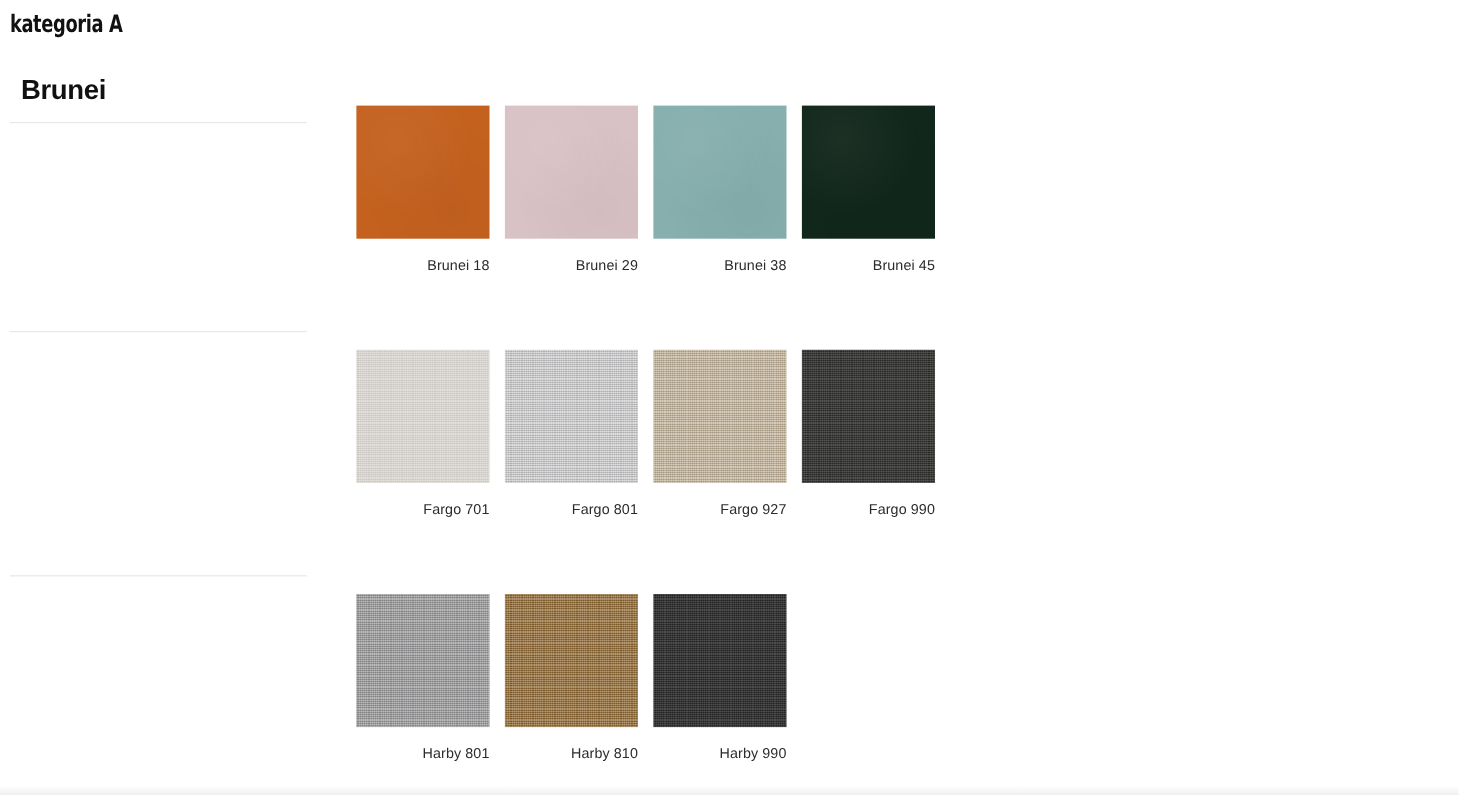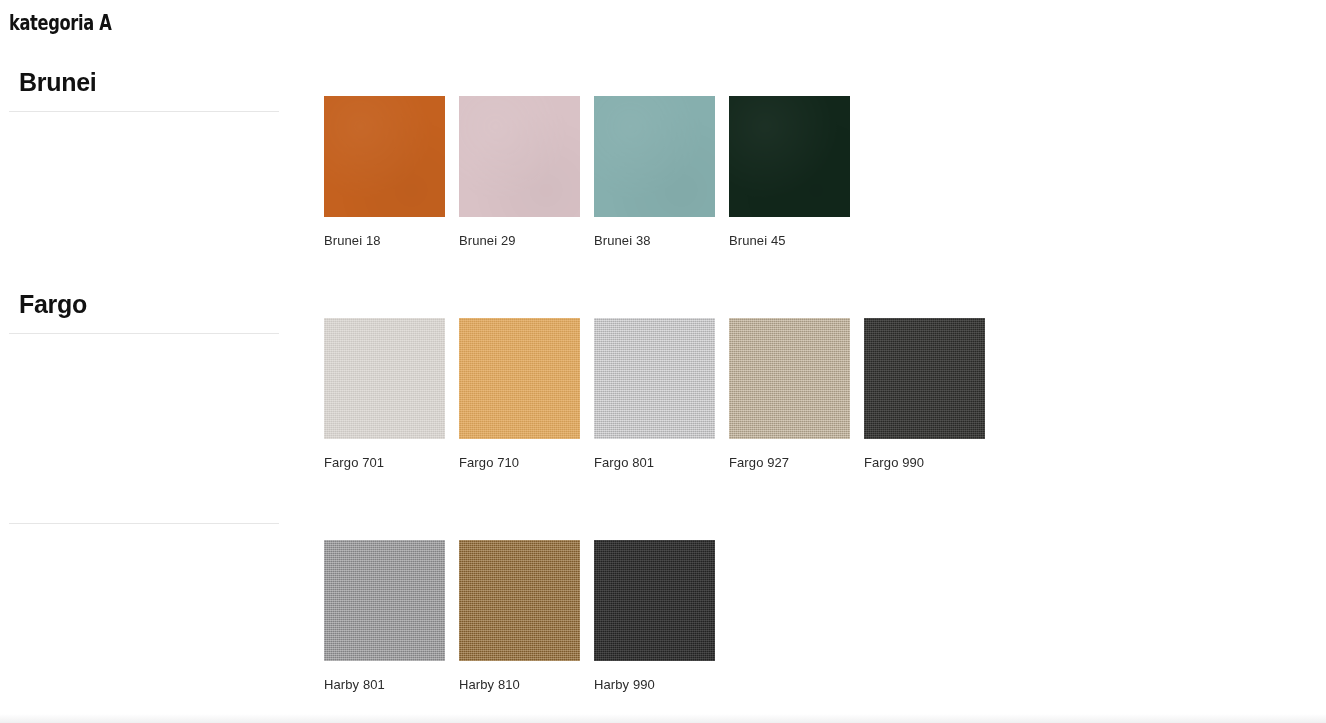--- a/index.html
+++ b/index.html
@@ -68,20 +68,21 @@
     background: #e6e6e6;
   }
 
   
   .swatch-row {
     position: absolute;
     left: 324px;
     top: 30px;
     display: flex;
     gap: 14px;
+    text-align: right;
   }
 
   .swatch-item {
     width: 121px;
   }
 
   .swatch-chip {
     width: 121px;
     height: 121px;
     position: relative;
@@ -171,31 +172,26 @@
       </div>
       <div class="swatch-item">
         <div class="swatch-chip tex-velvet" style="background-color: rgb(18, 39, 27);"></div>
         <div class="swatch-label">Brunei 45</div>
       </div>
     </div>
   </div>
 
   <div class="section section-fargo">
     <div class="section-heading">
-      <div class="section-heading-text">Fargo</div>
       <div class="section-rule" style="background-color: rgb(230, 230, 230);"></div>
     </div>
     <div class="swatch-row">
       <div class="swatch-item">
         <div class="swatch-chip tex-weave" style="background-color: rgb(220, 216, 211);"></div>
         <div class="swatch-label">Fargo 701</div>
-      </div>
-      <div class="swatch-item">
-        <div class="swatch-chip tex-weave" style="background-color: rgb(227, 169, 92);"></div>
-        <div class="swatch-label">Fargo 710</div>
       </div>
       <div class="swatch-item">
         <div class="swatch-chip tex-weave-strong" style="background-color: rgb(207, 207, 209);"></div>
         <div class="swatch-label">Fargo 801</div>
       </div>
       <div class="swatch-item">
         <div class="swatch-chip tex-weave-strong" style="background-color: rgb(195, 180, 155);"></div>
         <div class="swatch-label">Fargo 927</div>
       </div>
       <div class="swatch-item">

